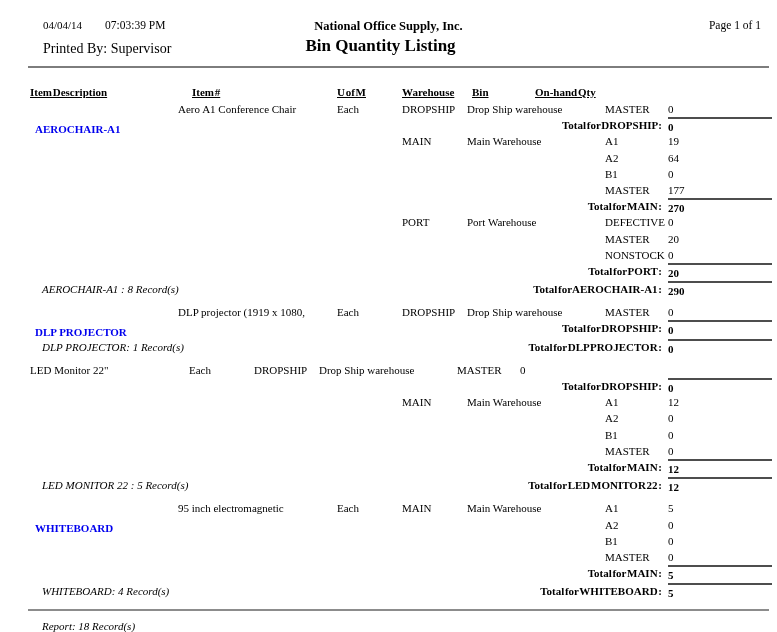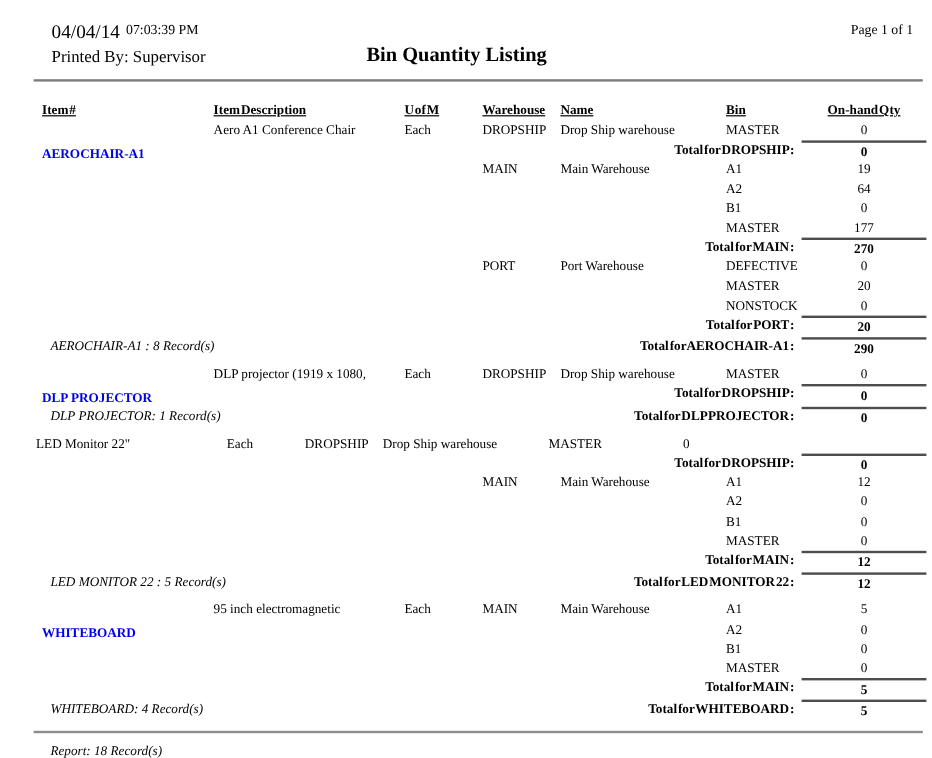--- a/index.html
+++ b/index.html
@@ -1,40 +1,40 @@
 <!DOCTYPE html>
 <html><head>
 <meta charset="utf-8">
 <style>
   html,body{margin:0;padding:0;background:#ffffff;}
   body{width:777px;height:632px;font-family:"Liberation Serif", serif;color:#000;}
   .page{position:relative;width:777px;height:632px;background:#fff;overflow:hidden;}
 
   
   .hdr{position:absolute;top:0;left:0;right:0;height:83px;}
-  .h-date{position:absolute;left:43px;top:19px;font-size:16px;}
+  .h-date{position:absolute;left:43px;top:19px;font-size:11px;}
   .h-time{position:absolute;left:105px;top:19px;font-size:11.5px;}
   .h-page{position:absolute;right:16px;top:19px;font-size:11.5px;}
   .h-company{position:absolute;left:0;right:0;top:19px;text-align:center;font-size:12.5px;font-weight:bold;}
   .h-printed{position:absolute;left:43px;top:41px;font-size:14px;}
   .h-title{position:absolute;left:0;right:16px;top:36px;text-align:center;font-size:17px;font-weight:bold;}
   .h-rule{position:absolute;left:28px;top:66px;width:741px;height:0;border-top:2px solid #7d7d7d;}
 
   
   .tbl{position:absolute;left:30px;top:84px;width:742px;}
   .row{display:flex;height:16.2px;line-height:16px;font-size:11px;white-space:nowrap;}
   .cell{overflow:visible;box-sizing:border-box;}
   .c-item{width:148px;padding-left:5px;}
   .c-desc{width:157px;}
   .c-uom{width:65px;padding-left:2px;}
   .c-wh{width:65px;padding-left:2px;}
   .c-name{width:133px;padding-left:2px;}
   .c-bin{width:64px;padding-left:7px;}
   .c-gap{width:6px;}
-  .c-qty{width:104px;text-align:center;}
+  .c-qty{width:104px;text-align:left;}
 
   .headrow{height:17px;}
   .headrow .cell{font-weight:bold;text-decoration:underline;word-spacing:-2px;}
 
   .link{color:#0000EE;font-weight:bold;margin-top:20px;}
   .lab632{width:632px;text-align:right;font-weight:bold;word-spacing:-2px;}
   .lab302{width:302px;text-align:right;font-weight:bold;word-spacing:-2px;}
   .note{width:330px;padding-left:12px;font-style:italic;}
   .q-total{font-weight:bold;border-top:2px solid #4d4d4d;}
   .itemtotal{margin-top:2px;}
@@ -44,32 +44,32 @@
   .f-report{font-style:italic;padding-left:12px;margin-top:9px;font-size:11px;}
 </style>
 </head>
 <body>
 
 <div class="page">
   <div class="hdr">
     <span class="h-date">04/04/14</span>
     <span class="h-time">07:03:39 PM</span>
     <span class="h-page">Page 1 of 1</span>
+    <div class="h-company">National Office Supply, Inc.</div>
     <div class="h-printed">Printed By: Supervisor</div>
     <div class="h-title">Bin Quantity Listing</div>
     <div class="h-rule"></div>
   </div>
 
   <div class="tbl">
     <div class="row headrow">
+        <div class="cell c-desc">Item Description</div>
         <div class="cell c-item">Item #</div>
-        <div class="cell c-desc">Item Description</div>
         <div class="cell c-uom">U of M</div>
         <div class="cell c-wh">Warehouse</div>
-        <div class="cell c-name">Name</div>
         <div class="cell c-bin">Bin</div>
         <div class="cell c-gap"></div>
         <div class="cell c-qty">On-hand Qty</div>
       </div>
     <div>
         <div class="row detail">
           <div class="cell c-item link">AEROCHAIR-A1</div>
           <div class="cell c-desc">Aero A1 Conference Chair</div>
           <div class="cell c-uom">Each</div>
           <div class="cell c-wh">DROPSHIP</div>

